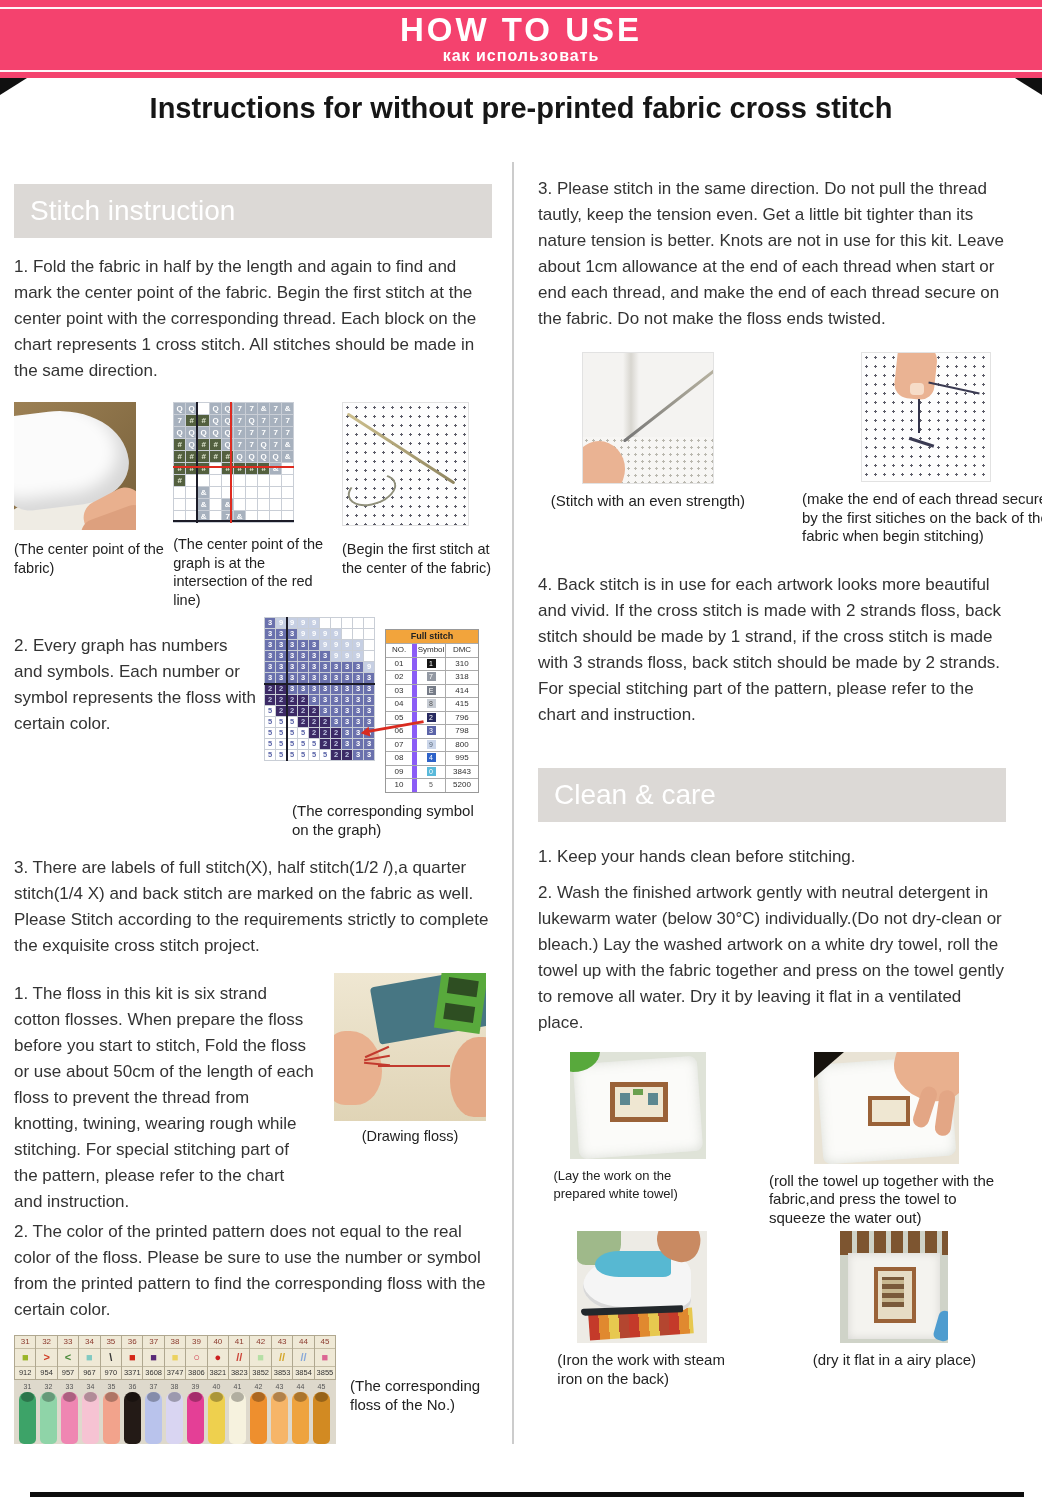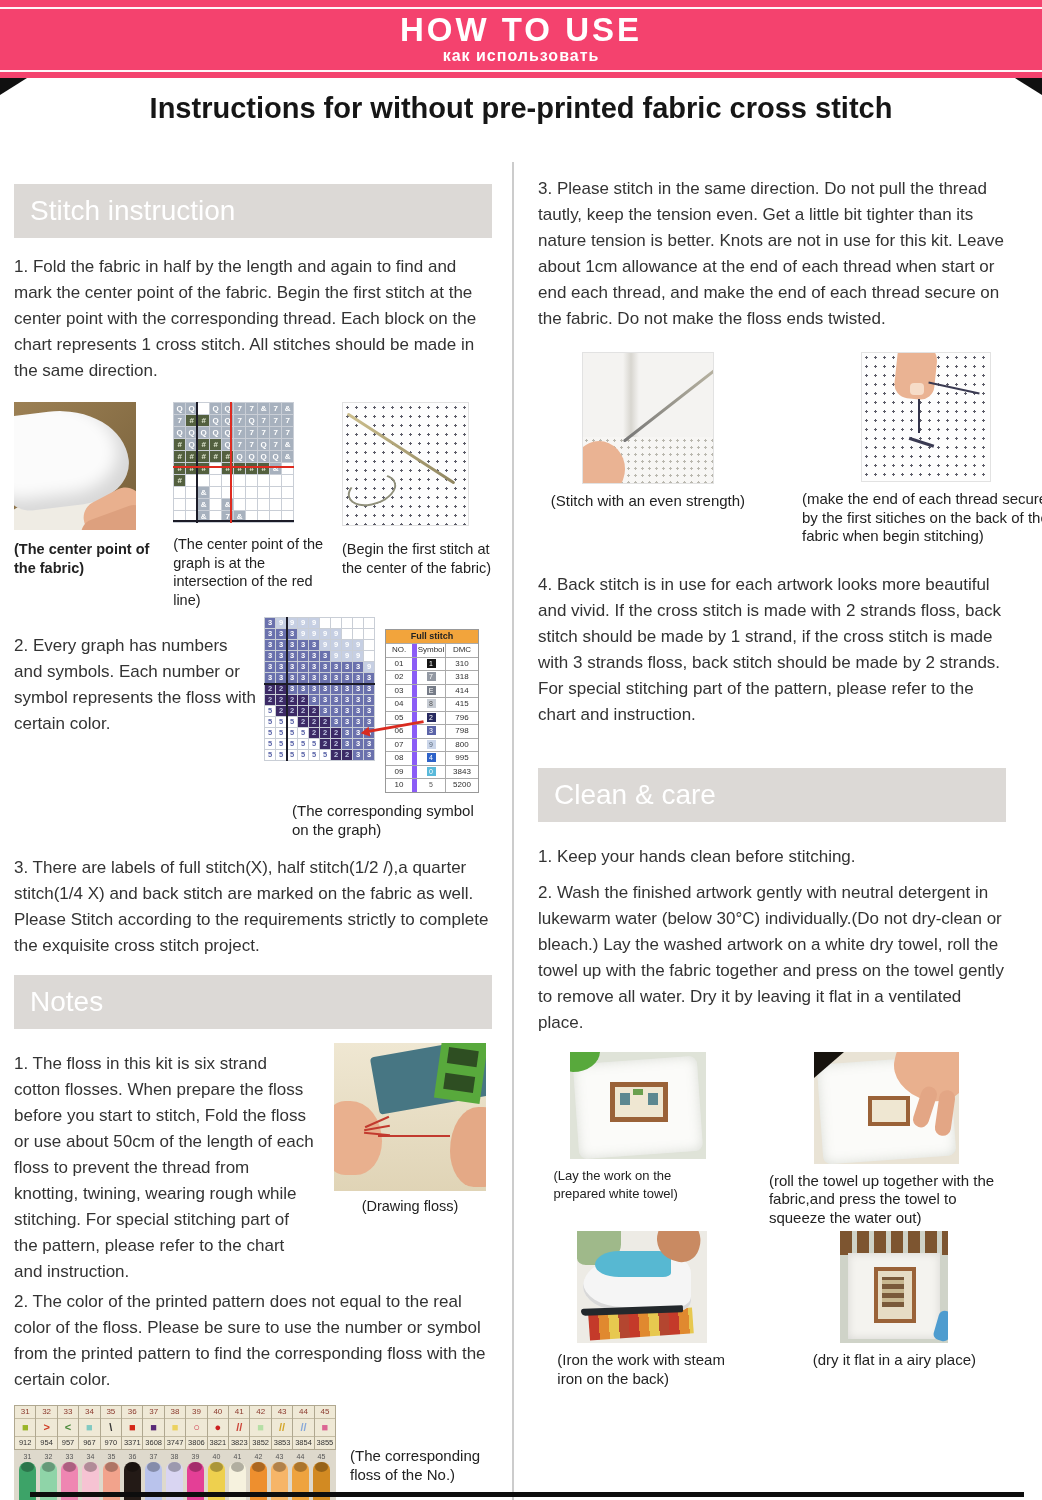--- a/index.html
+++ b/index.html
@@ -24,21 +24,21 @@
   .sec-head{background:#dcd9d6;color:#fff;font-size:28px;line-height:34px;padding:10px 16px;
             font-weight:400;}
   .sec-head.first{margin-top:22px;}
   p.body{font-size:17px;line-height:26px;margin:16px 0 10px;color:#333;}
   .cap{font-size:14.5px;line-height:18.5px;color:#222;}
   
   .figrow{display:flex;margin-top:18px;}
   .figcol{display:flex;flex-direction:column;}
   .photo{position:relative;overflow:hidden;}
   
-  .f-fabric{width:165px;font-weight:bold;} .f-graph{width:175px;} .f-needle{width:150px;}
+  .f-fabric{width:165px;} .f-graph{width:175px;} .f-needle{width:150px;}
   .ph-fabric{width:122px;height:128px;background:linear-gradient(135deg,#9c8054,#77603a);}
   .ph-fabric .fold{position:absolute;left:-10px;top:8px;width:124px;height:96px;background:#fbfbfb;
        border-radius:12% 68% 46% 22%;transform:rotate(-7deg);
        box-shadow:inset -10px -12px 16px rgba(0,0,0,.14);}
   .ph-fabric .fold2{position:absolute;left:-8px;bottom:-18px;width:130px;height:52px;background:#efece4;
        border-radius:50% 50% 0 0;}
   .ph-fabric .finger{position:absolute;right:-8px;bottom:2px;width:62px;height:34px;background:#e9b08e;
        border-radius:18px;transform:rotate(-28deg);}
   .ph-fabric .finger2{position:absolute;right:-14px;bottom:-12px;width:70px;height:30px;background:#dda07e;
        border-radius:16px;transform:rotate(-20deg);}
@@ -524,21 +524,20 @@
                 </div>
             </div>
           </div>
           <div class="arrow"></div>
           <div class="fig2cap cap" style="font-size:15px;">(The corresponding symbol on the graph)</div>
         </div>
       </div>
 
       <p class="body" style="margin-top:16px;">3. There are labels of full stitch(X), half stitch(1/2 /),a quarter stitch(1/4 X) and back stitch are marked on the fabric as well. Please Stitch according to the requirements strictly to complete the exquisite cross stitch project.</p>
 
-      <div class="sec-head" style="margin-top:16px;">Notes</div>
 
       <div class="notesrow">
         <p class="body">1. The floss in this kit is six strand cotton flosses. When prepare the floss before you start to stitch, Fold the floss or use about 50cm of the length of each floss to prevent the thread from knotting, twining, wearing rough while stitching. For special stitching part of the pattern, please refer to the chart and instruction.</p>
         <div class="figcol">
           <div class="photo ph-floss">
             <div class="mat"></div>
             <div class="frame"></div>
             <div class="handL"></div>
             <div class="handR"></div>
             <div class="thr"></div>

